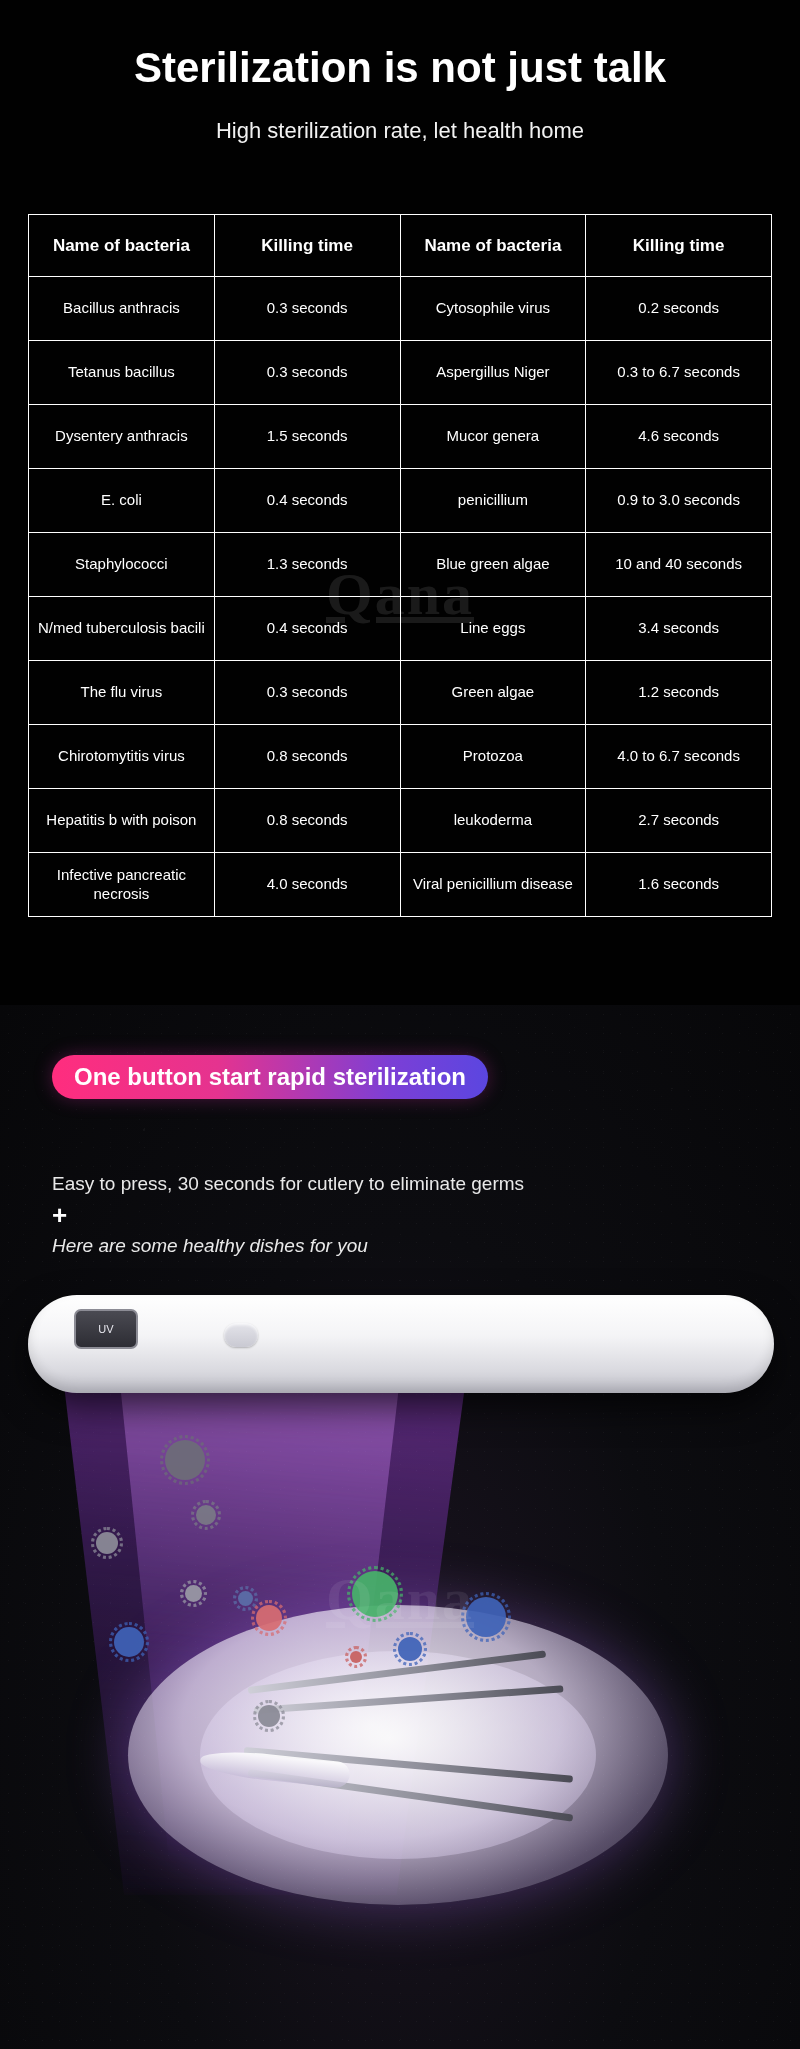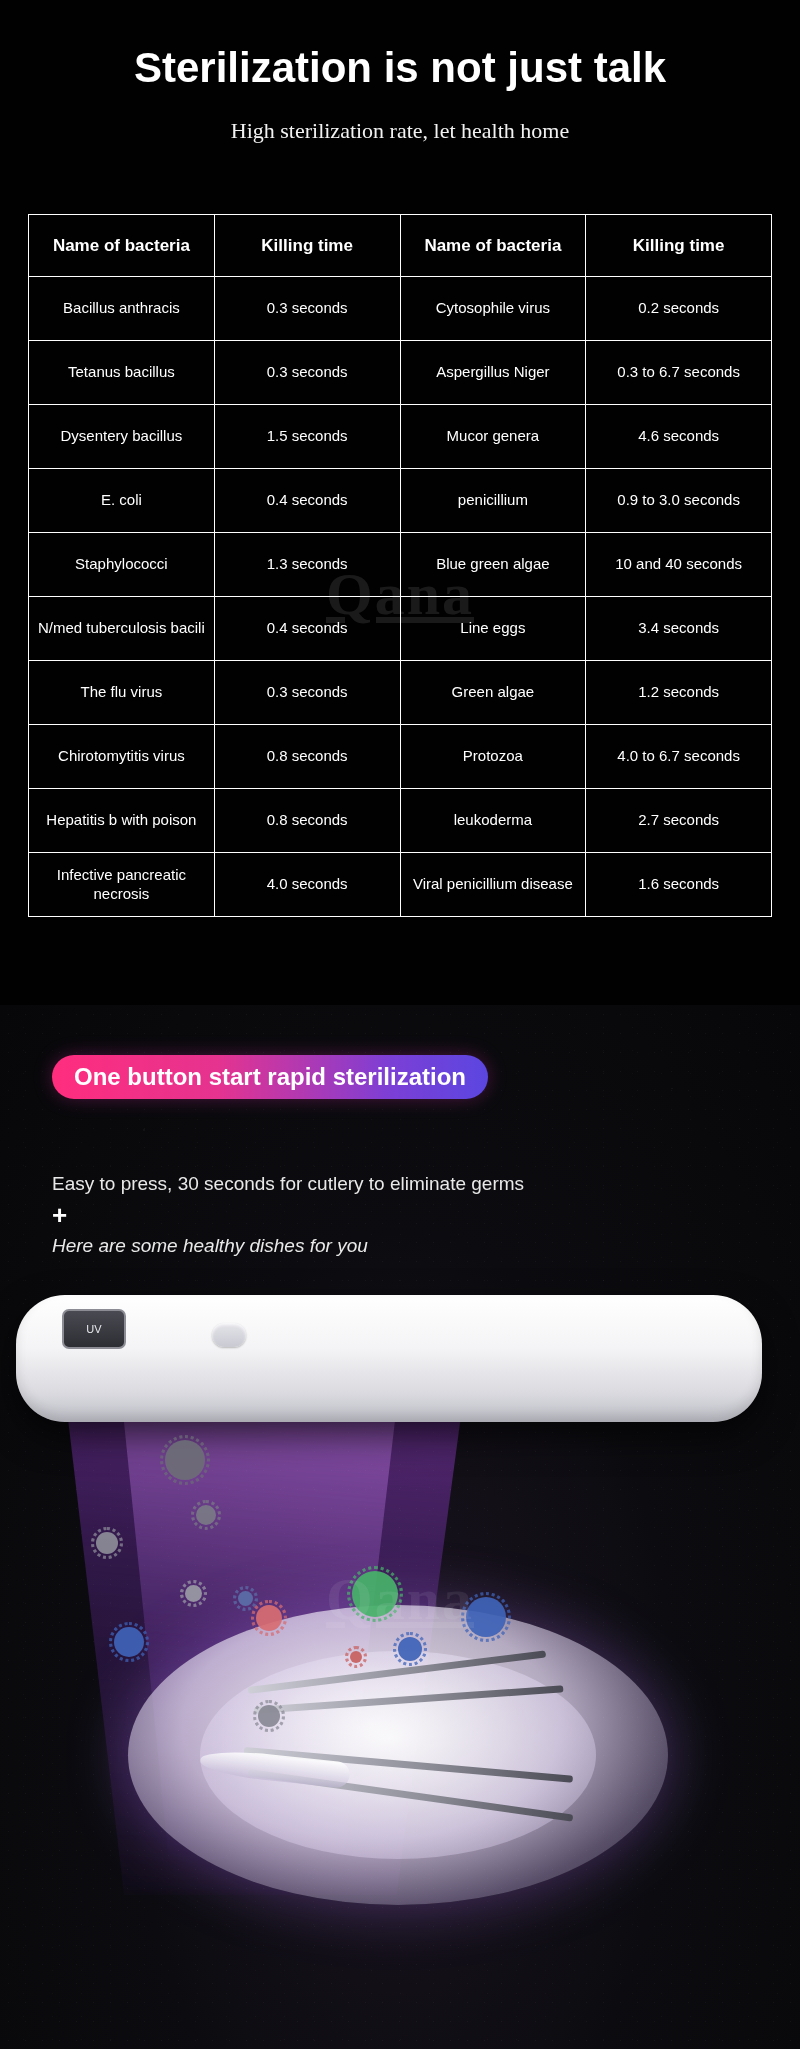--- a/index.html
+++ b/index.html
@@ -32,21 +32,21 @@
     letter-spacing: 0px;
     line-height: 1.15;
     font-family: "Liberation Sans", sans-serif;
   }
   .subhead {
     color: #f2f2f2;
     font-size: 22px;
     font-weight: 400;
     text-align: center;
     margin-top: 26px;
-    font-family: Liberation Serif, serif;
+    font-family: Liberation Sans, sans-serif;
   }
 
   .watermark {
     position: absolute;
     top: 560px;
     left: 0;
     width: 800px;
     text-align: center;
     font-size: 60px;
     font-weight: bold;
@@ -175,22 +175,22 @@
     left: 70px; top: 335px;
     width: 380px; height: 520px;
     background: linear-gradient(185deg, rgba(225,150,255,0.45) 0%, rgba(170,90,240,0.18) 60%, rgba(120,40,200,0.0) 100%);
     clip-path: polygon(12% 0%, 88% 0%, 72% 100%, 26% 100%);
     filter: blur(14px);
   }
 
   
   .wand {
     position: absolute;
-    left: 16px; top: 290px;
-    width: 746px; height: 127px;
+    left: 28px; top: 290px;
+    width: 746px; height: 98px;
     border-radius: 49px;
     background: linear-gradient(180deg, #ffffff 0%, #f4f4f6 42%, #d9d9df 78%, #bdbdc6 100%);
     box-shadow: 0 14px 34px rgba(0,0,0,0.65), inset 0 -6px 12px rgba(0,0,0,0.12);
   }
   .wand-screen {
     position: absolute;
     left: 46px; top: 14px;
     width: 64px; height: 40px;
     border-radius: 7px;
     background: linear-gradient(180deg, #4a4a52 0%, #2d2d34 100%);
@@ -286,21 +286,21 @@
           <td>Cytosophile virus</td>
           <td>0.2 seconds</td>
         </tr>
         <tr>
           <td>Tetanus bacillus</td>
           <td>0.3 seconds</td>
           <td>Aspergillus Niger</td>
           <td>0.3 to 6.7 seconds</td>
         </tr>
         <tr>
-          <td>Dysentery bacillus</td>
+          <td>Dysentery anthracis</td>
           <td>1.5 seconds</td>
           <td>Mucor genera</td>
           <td>4.6 seconds</td>
         </tr>
         <tr>
           <td>E. coli</td>
           <td>0.4 seconds</td>
           <td>penicillium</td>
           <td>0.9 to 3.0 seconds</td>
         </tr>

